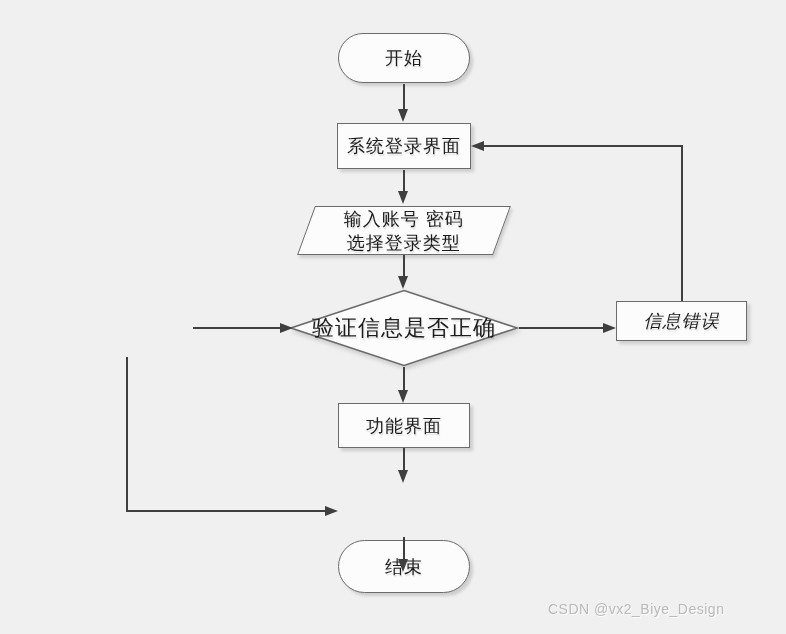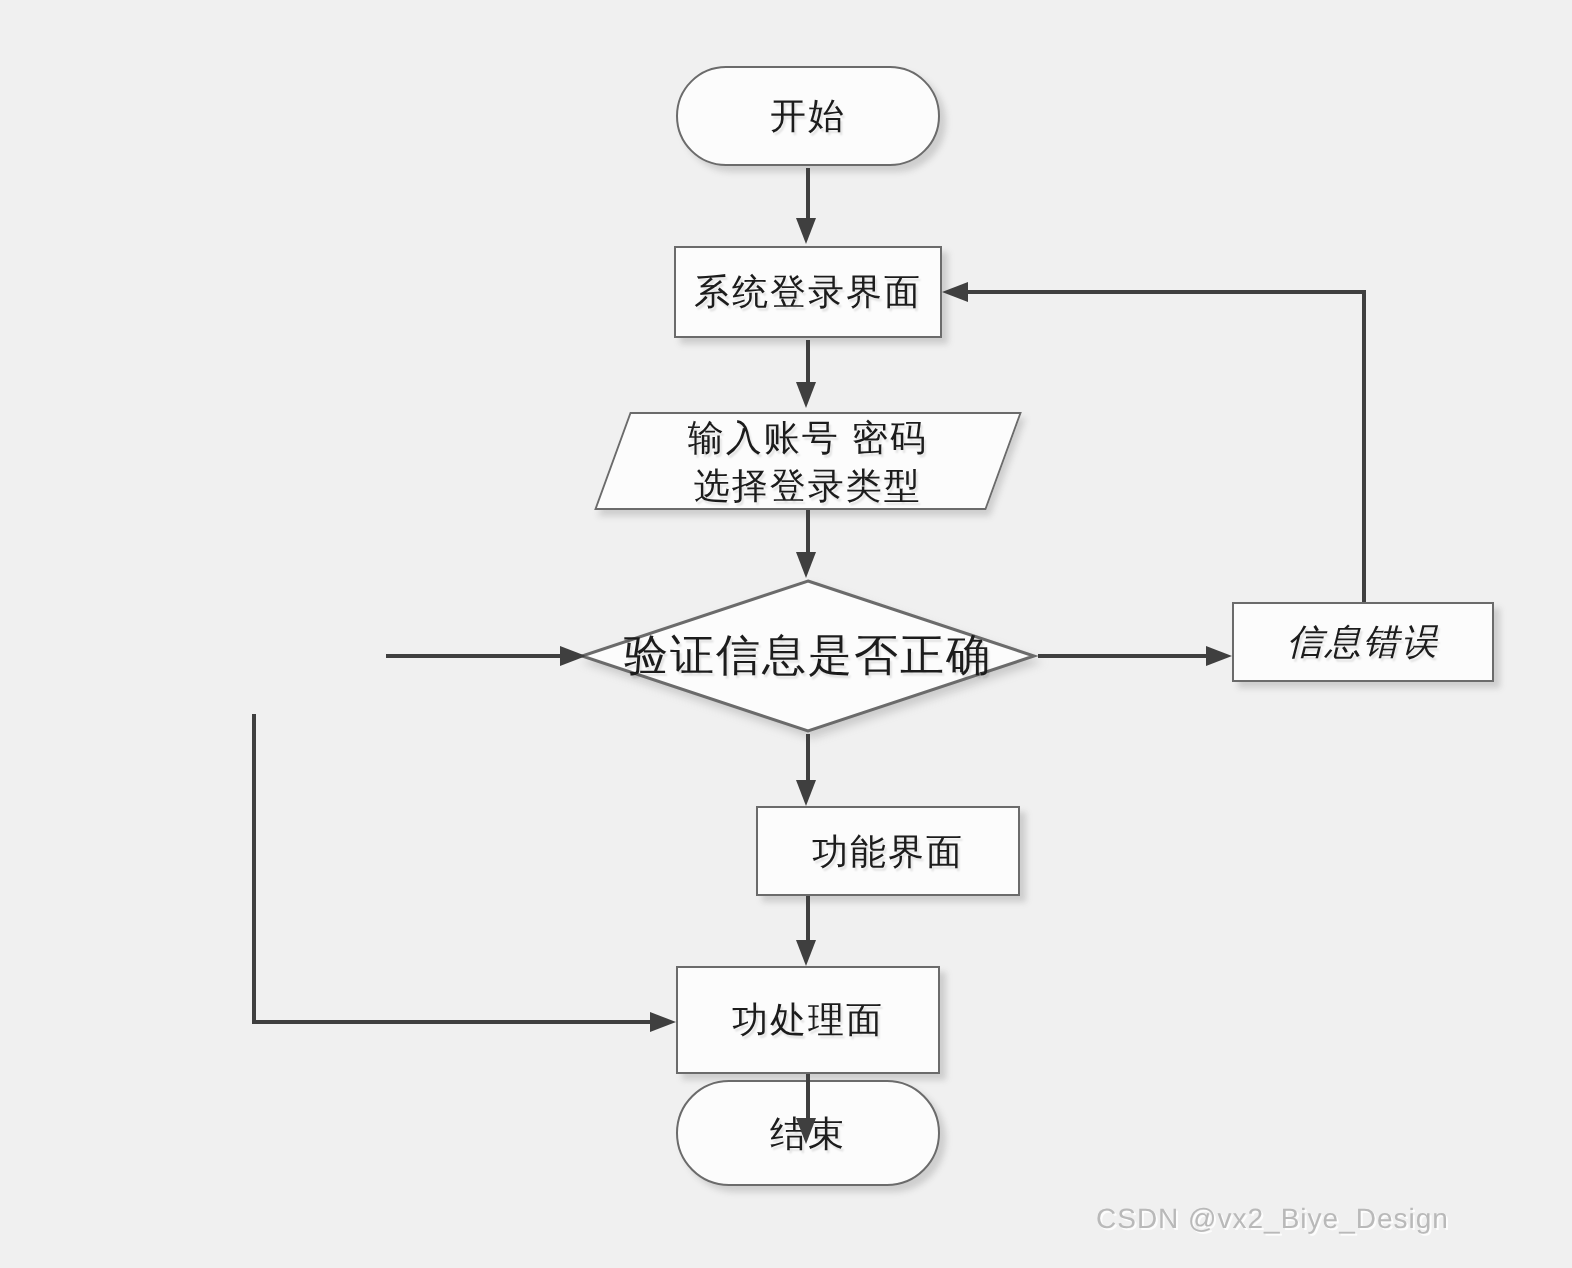--- a/index.html
+++ b/index.html
@@ -68,27 +68,24 @@
       <polygon points="115,1.5 228,39 115,76.5 2,39" fill="#fcfcfc" stroke="#6b6b6b" stroke-width="1.5"></polygon>
     </svg>
     <div class="diamond-label">验证信息是否正确</div>
   </div>
 
 
   <div class="node" style="left:616px;top:301px;width:131px;height:40px;font-style:italic;">
     <span>信息错误</span>
   </div>
 
-  <div class="node" style="left:338px;top:403px;width:132px;height:45px;margin-left:40px;">
+  <div class="node" style="left:338px;top:403px;width:132px;height:45px;">
     <span>功能界面</span>
   </div>
 
-  <div class="node" style="left:338px;top:483px;width:132px;height:54px;">
-    <span>功处理面</span>
-  </div>
 
   <div class="node stadium" style="left:338px;top:540px;width:132px;height:53px;">
     <span>结束</span>
   </div>
 
   <div class="line vline" style="left:403px;top:84px;height:26px;"></div>
   <div class="ah down" style="left:398px;top:109px;"></div>
 
   <div class="line vline" style="left:403px;top:170px;height:22px;"></div>
   <div class="ah down" style="left:398px;top:191px;"></div>

